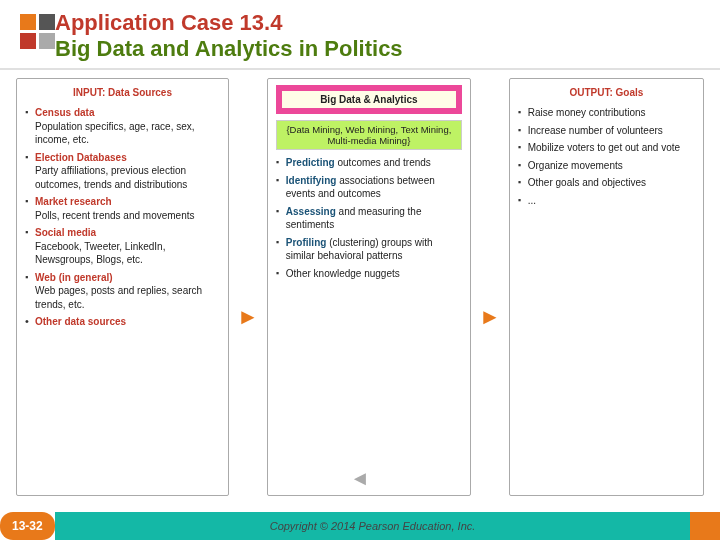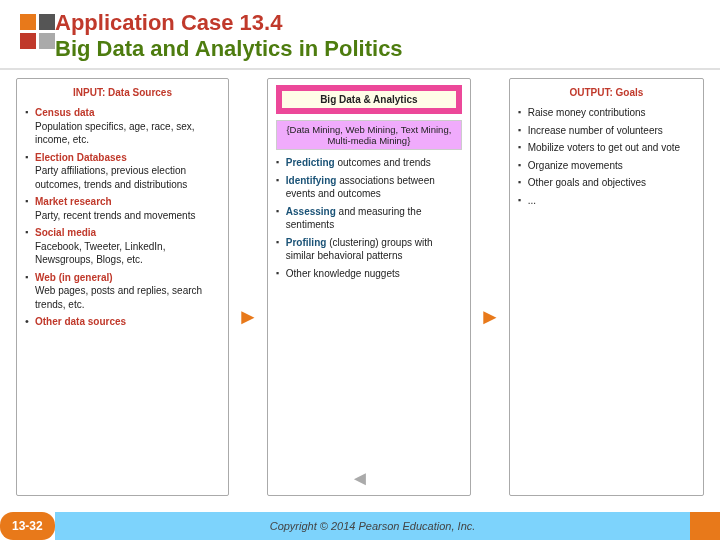--- a/index.html
+++ b/index.html
@@ -123,21 +123,21 @@
       font-weight: bold;
       font-size: 10px;
       padding: 3px 4px;
       margin-bottom: 6px;
     }
     .mining-box {
       border: 1px solid #ccc;
       padding: 3px 5px;
       font-size: 9.5px;
       margin-bottom: 6px;
-      background: #f0abfc;
+      background: #bef264;
       text-align: center;
     }
 
     
     .arrow-right {
       display: flex;
       align-items: center;
       justify-content: center;
       font-size: 22px;
       color: #e8791a;
@@ -166,21 +166,21 @@
       align-items: center;
       min-width: 55px;
       border-radius: 13px;
     }
     .footer-center {
       flex: 1;
       text-align: center;
       font-size: 11px;
       color: #444;
       font-style: italic;
-      background: #7dd3fc;
+      background: #14b8a6;
       height: 100%;
       display: flex;
       align-items: center;
       justify-content: center;
     }
     .footer-right {
       background: #e8791a;
       height: 100%;
       width: 30px;
     }
@@ -218,21 +218,21 @@
       <li>
         <span class="item-title">Census data</span><br>
         <span>Population specifics, age, race, sex, income, etc.</span>
       </li>
       <li>
         <span class="item-title">Election Databases</span><br>
         <span>Party affiliations, previous election outcomes, trends and distributions</span>
       </li>
       <li>
         <span class="item-title">Market research</span><br>
-        <span>Party, recent trends and movements</span>
+        <span>Polls, recent trends and movements</span>
       </li>
       <li>
         <span class="item-title">Social media</span><br>
         <span>Facebook, Tweeter, LinkedIn, Newsgroups, Blogs, etc.</span>
       </li>
       <li>
         <span class="item-title">Web (in general)</span><br>
         <span>Web pages, posts and replies, search trends, etc.</span>
       </li>
       <li class="bullet-dot">

